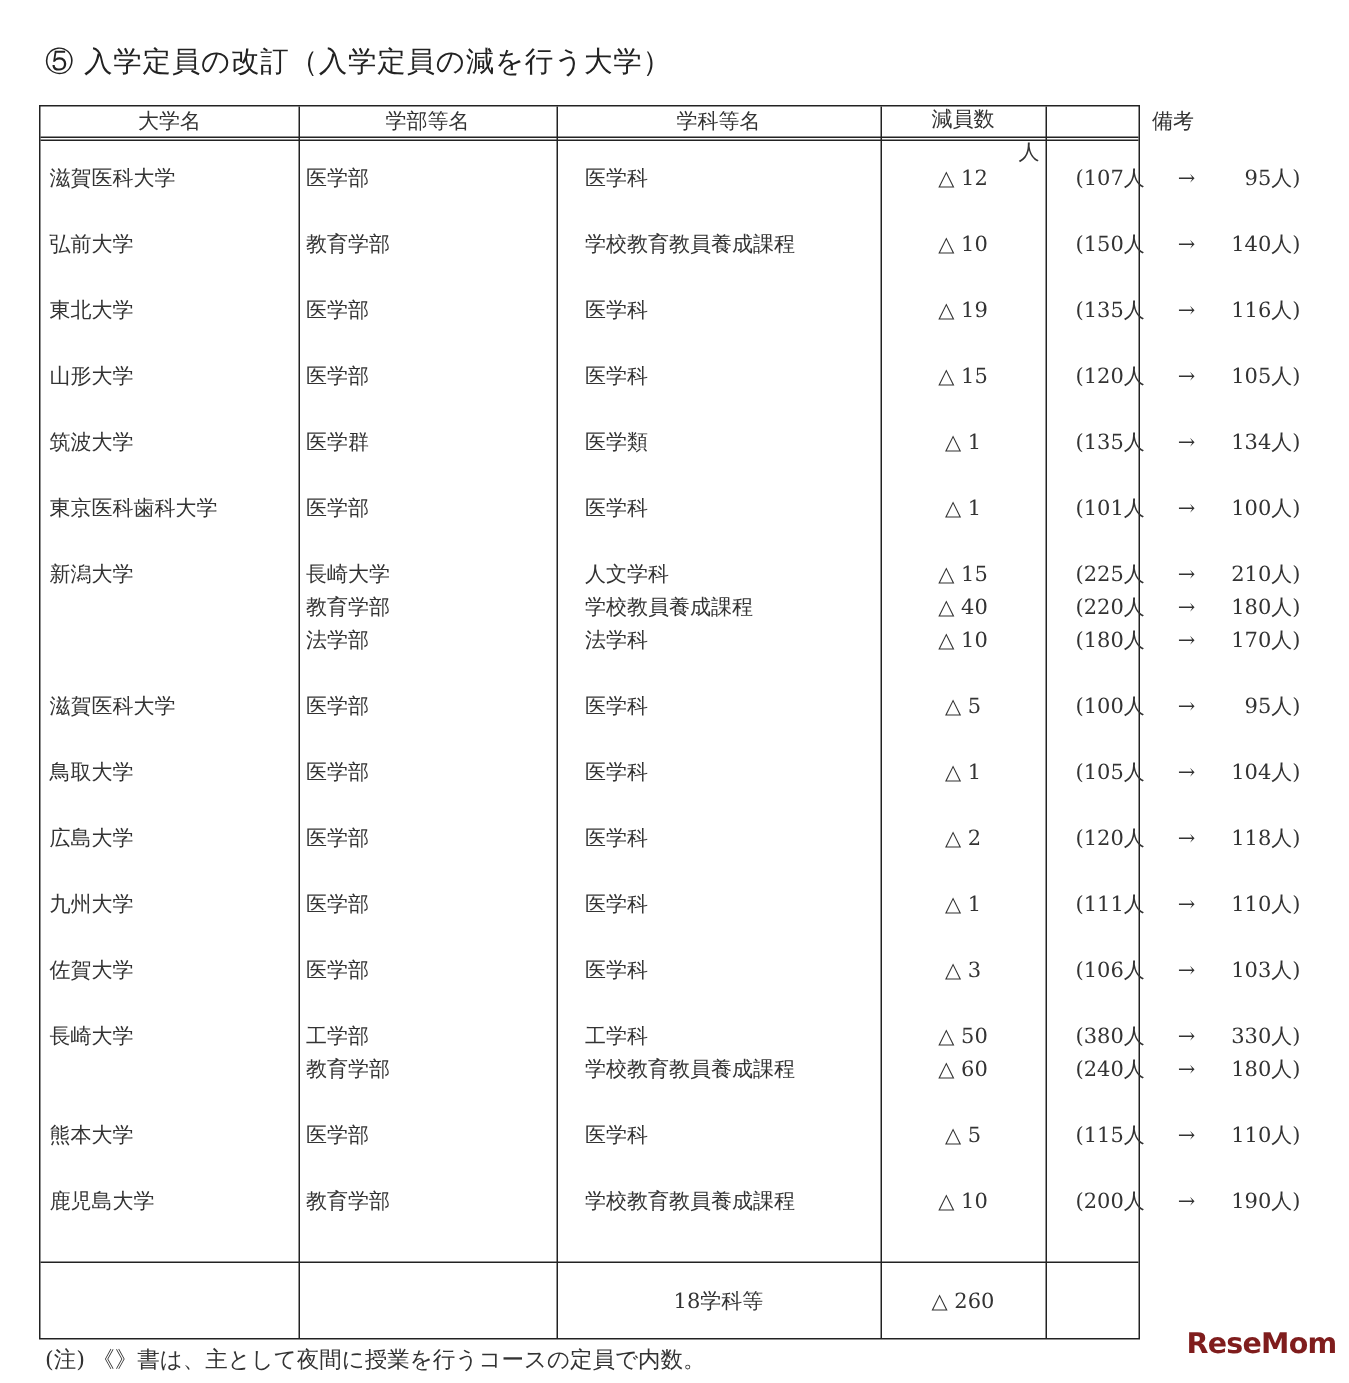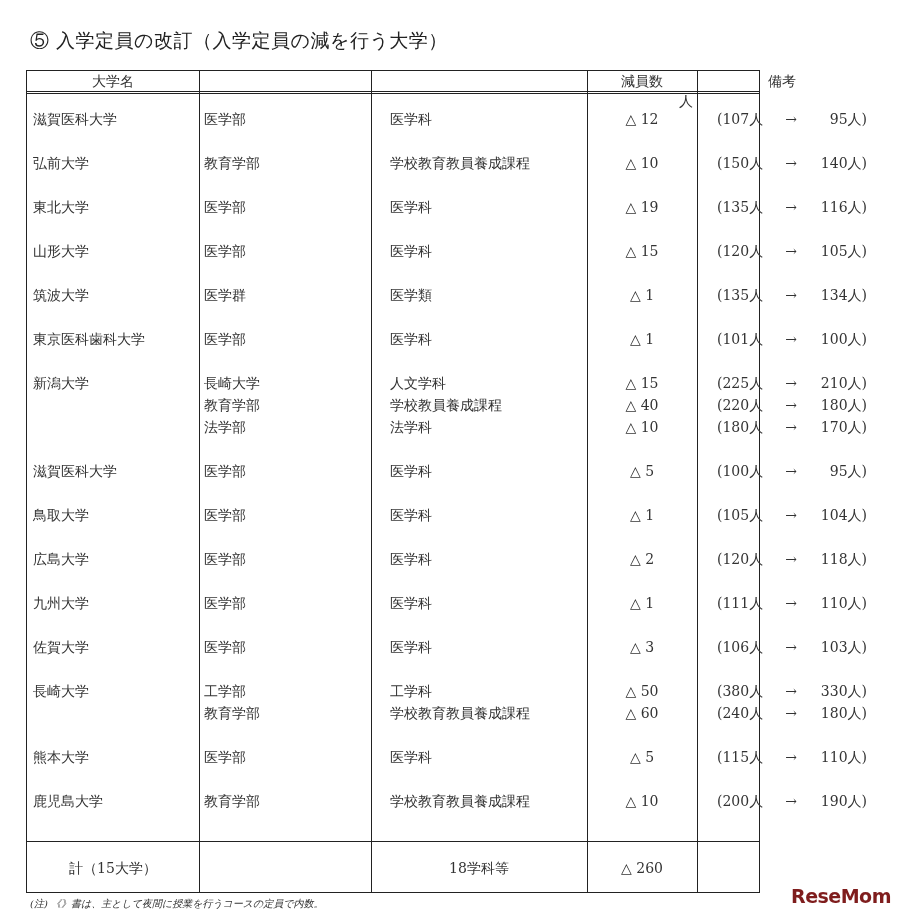--- a/index.html
+++ b/index.html
@@ -47,37 +47,39 @@
   .c-red { left: 560px; width: 110px; text-align: center; }
   .c-rem { left: 690px; width: 150px; }
   .line { height: 22px; line-height: 22px; }
   .rem-line { height: 22px; line-height: 22px; display: flex; }
   .rem-line .from { width: 58px; }
   .rem-line .arrow { width: 36px; text-align: center; }
   .rem-line .to { width: 60px; text-align: right; }
   .total-row { position: absolute; left: 0; right: 0; top: 772px; height: 50px; line-height: 50px; font-size: 14px; color: #333; }
   .tcell { position: absolute; top: 0; text-align: center; }
   .note {
-    position: absolute; left: 30px; top: 897px; font-size: 10px; color: #333; font-style: italic;
+    position: absolute; left: 30px; top: 897px; font-size: 15px; color: #333;
   }
   .logo {
     position: absolute; left: 791px; top: 885px;
     font-family: "DejaVu Sans", "Liberation Sans", sans-serif;
     font-weight: bold; font-size: 19px; color: #7f1d1d; letter-spacing: -0.5px;
   }
 </style>
 </head>
 <body>
 
 <div class="title">⑤ 入学定員の改訂（入学定員の減を行う大学）</div>
 
 <div class="table">
   <div class="hdr">
     <div class="hcell" style="left:0;width:172px;">大学名</div>
-    <div class="hcell" style="left:560px;width:110px;">減員数</div>
+    <div class="hcell" style="left:172px;width:172px;">学部等名</div>
+    <div class="hcell" style="left:344px;width:216px;">学科等名</div>
+    <div class="hcell" style="left:560px;width:110px;font-family:Liberation Serif, serif;">減員数</div>
     <div class="hcell" style="left:670px;width:170px;">備考</div>
   </div>
   <div class="hdr-line2"></div>
 
   <div class="vline" style="left:172px;"></div>
   <div class="vline" style="left:344px;"></div>
   <div class="vline" style="left:560px;"></div>
   <div class="vline" style="left:670px;"></div>
 
   <div class="unit">人</div>
@@ -389,21 +391,20 @@
             <span class="from">(200人</span>
             <span class="arrow">→</span>
             <span class="to">190人)</span>
           </div>
         </div>
       </div>
     </div>
 
   <div class="total-line"></div>
   <div class="total-row">
-    <div class="tcell" style="left:0;width:172px;">計（15大学）</div>
     <div class="tcell" style="left:344px;width:216px;">18学科等</div>
     <div class="tcell" style="left:560px;width:110px;">△ 260</div>
     <div class="tcell" style="left:670px;width:170px;"></div>
   </div>
 </div>
 
 <div class="note">(注) 《》書は、主として夜間に授業を行うコースの定員で内数。</div>
 <div class="logo">ReseMom</div>
 
 </body></html>

